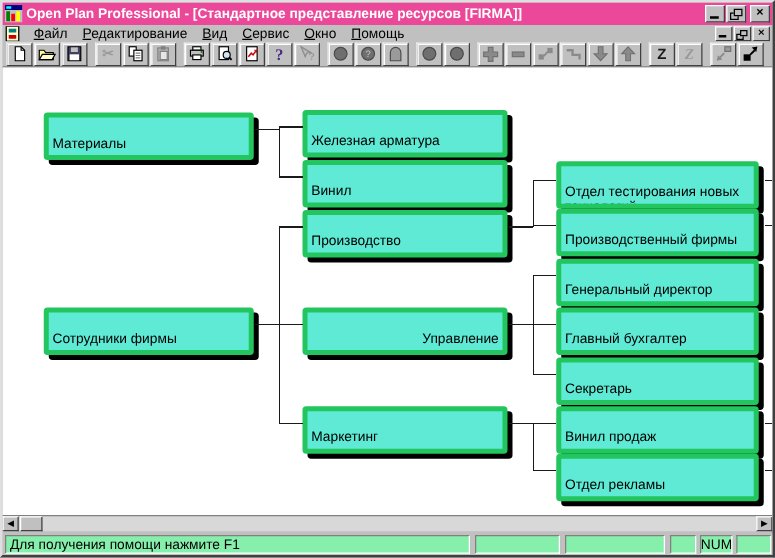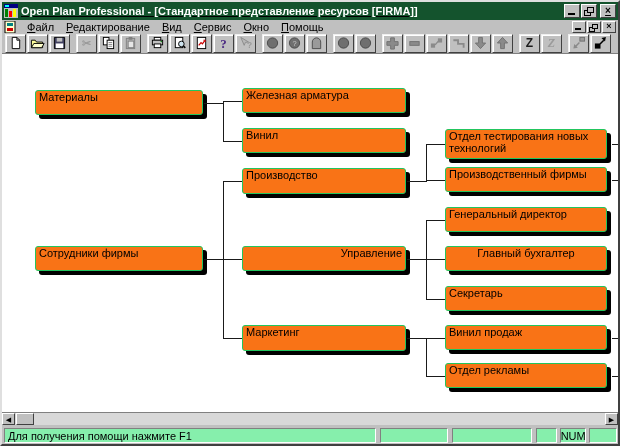--- a/index.html
+++ b/index.html
@@ -5,22 +5,22 @@
   html,body{margin:0;padding:0;background:#777;}
   *{box-sizing:border-box;}
   .window{
     position:relative;width:620px;height:446px;background:#c0c0c0;
     font-family:"Liberation Sans",sans-serif;font-size:11px;color:#000;
     border-top:2px solid #dfdfdf;border-left:2px solid #dfdfdf;
     border-right:2px solid #404040;border-bottom:2px solid #404040;
     overflow:hidden;
   }
   
-  .titlebar{position:absolute;left:0;top:0;width:616px;height:18px;background:#14532d;
-    display:flex;align-items:center;padding:0 2px;gap:3px;text-decoration:underline;}
+  .titlebar{position:absolute;left:0;top:0;width:616px;height:18px;background:#ec4899;
+    display:flex;align-items:center;padding:0 2px;gap:3px;}
   .titlebar .title{color:#fff;font-weight:bold;font-size:11px;white-space:nowrap;overflow:hidden;flex:1;letter-spacing:0;}
   .appicon{width:14px;height:14px;flex:0 0 auto;display:block;}
   .winbtns{display:flex;gap:1px;flex:0 0 auto;}
   .wbtn{width:16px;height:14px;background:#c0c0c0;border:1px solid;border-color:#fff #404040 #404040 #fff;
     position:relative;display:flex;align-items:center;justify-content:center;font-size:10px;font-weight:bold;line-height:1;padding:0;}
   .wbtn.gap{margin-left:2px;}
   .wbtn .minbar{position:absolute;left:3px;bottom:2px;width:7px;height:2px;background:#000;}
   .wbtn .restsq{position:absolute;left:5px;top:2px;width:7px;height:6px;border:1px solid #000;background:#c0c0c0;box-shadow:-3px 3px 0 -1px #c0c0c0,-3px 3px 0 0 #000;}
   
   .menubar{position:absolute;left:0;top:18px;width:616px;height:13px;background:#c0c0c0;
@@ -38,22 +38,22 @@
     display:flex;align-items:center;padding:0 3px;gap:6px;border-bottom:1px solid #808080;}
   .tgroup{display:flex;gap:1px;}
   .tbtn{width:21px;height:19px;background:#c0c0c0;border:1px solid;border-color:#efefef #404040 #404040 #efefef;
     box-shadow:inset 1px 1px 0 #fff;display:flex;align-items:center;justify-content:center;padding:0;}
   .tbtn svg{width:15px;height:14px;display:block;}
   .ticon{display:flex;align-items:center;justify-content:center;}
   .tg{font-size:11px;line-height:1;font-weight:bold;}
   
   .canvas{position:absolute;left:0;top:52px;width:616px;height:358px;background:#fff;overflow:hidden;}
   .canvas svg.wires{position:absolute;left:0;top:0;}
-  .tnode{position:absolute;background:#f97316;border:1px solid #22c55e;border-radius:3px;
-    box-shadow:4px 4px 0 0 #000;padding:0 3px;font-size:11px;line-height:12px;overflow:hidden;}
+  .tnode{position:absolute;background:#5eead4;border:4px solid #22c55e;border-radius:3px;
+    box-shadow:4px 4px 0 0 #000;padding:15px 3px;font-size:11px;line-height:12px;overflow:hidden;}
   
   .hscroll{position:absolute;left:0;top:410px;width:616px;height:13px;background:#d8d8d8;border-top:1px solid #808080;}
   .sbtn{position:absolute;top:0;width:13px;height:12px;background:#c0c0c0;border:1px solid;border-color:#fff #404040 #404040 #fff;
     display:flex;align-items:center;justify-content:center;font-size:7px;line-height:1;padding:0;}
   .sbtn.left{left:0;}
   .sbtn.right{right:0;}
   .sthumb{position:absolute;left:14px;top:0;width:18px;height:12px;background:#c0c0c0;
     border:1px solid;border-color:#fff #404040 #404040 #fff;}
   
   .statusbar{position:absolute;left:0;top:425px;width:616px;height:17px;background:#c0c0c0;
@@ -343,21 +343,21 @@
       <div class="tnode" style="left: 33px; top: 36px; width: 168px; height: 25px;">Материалы</div>
       <div class="tnode" style="left: 33px; top: 192px; width: 168px; height: 25px;">Сотрудники фирмы</div>
       <div class="tnode" style="left: 240px; top: 34px; width: 164px; height: 25px;">Железная арматура</div>
       <div class="tnode" style="left: 240px; top: 74px; width: 164px; height: 25px;">Винил</div>
       <div class="tnode" style="left: 240px; top: 114px; width: 164px; height: 26px;">Производство</div>
       <div class="tnode" style="left: 240px; top: 192px; width: 164px; height: 25px; text-align: right;">Управление</div>
       <div class="tnode" style="left: 240px; top: 271px; width: 164px; height: 26px;">Маркетинг</div>
       <div class="tnode" style="left: 443px; top: 75px; width: 162px; height: 30px;">Отдел тестирования новых технологий</div>
       <div class="tnode" style="left: 443px; top: 113px; width: 162px; height: 25px;">Производственный фирмы</div>
       <div class="tnode" style="left: 443px; top: 153px; width: 162px; height: 25px;">Генеральный директор</div>
-      <div class="tnode" style="left: 443px; top: 192px; width: 162px; height: 25px; text-align: center;">Главный бухгалтер</div>
+      <div class="tnode" style="left: 443px; top: 192px; width: 162px; height: 25px;">Главный бухгалтер</div>
       <div class="tnode" style="left: 443px; top: 232px; width: 162px; height: 25px;">Секретарь</div>
       <div class="tnode" style="left: 443px; top: 271px; width: 162px; height: 25px;">Винил продаж</div>
       <div class="tnode" style="left: 443px; top: 309px; width: 162px; height: 25px;">Отдел рекламы</div>
       <svg width="616" height="358" class="wires">
         <line x1="610" y1="90.5" x2="616" y2="90.5" stroke="#1a1a1a" stroke-width="1" shape-rendering="crispEdges"></line>
         <line x1="610" y1="126.5" x2="616" y2="126.5" stroke="#1a1a1a" stroke-width="1" shape-rendering="crispEdges"></line>
         <line x1="610" y1="284.5" x2="616" y2="284.5" stroke="#1a1a1a" stroke-width="1" shape-rendering="crispEdges"></line>
         <line x1="610" y1="322.5" x2="616" y2="322.5" stroke="#1a1a1a" stroke-width="1" shape-rendering="crispEdges"></line>
         <line x1="202" y1="49.5" x2="221" y2="49.5" stroke="#1a1a1a" stroke-width="1" shape-rendering="crispEdges"></line>
         <line x1="221.5" y1="47.5" x2="221.5" y2="87.5" stroke="#1a1a1a" stroke-width="1" shape-rendering="crispEdges"></line>

